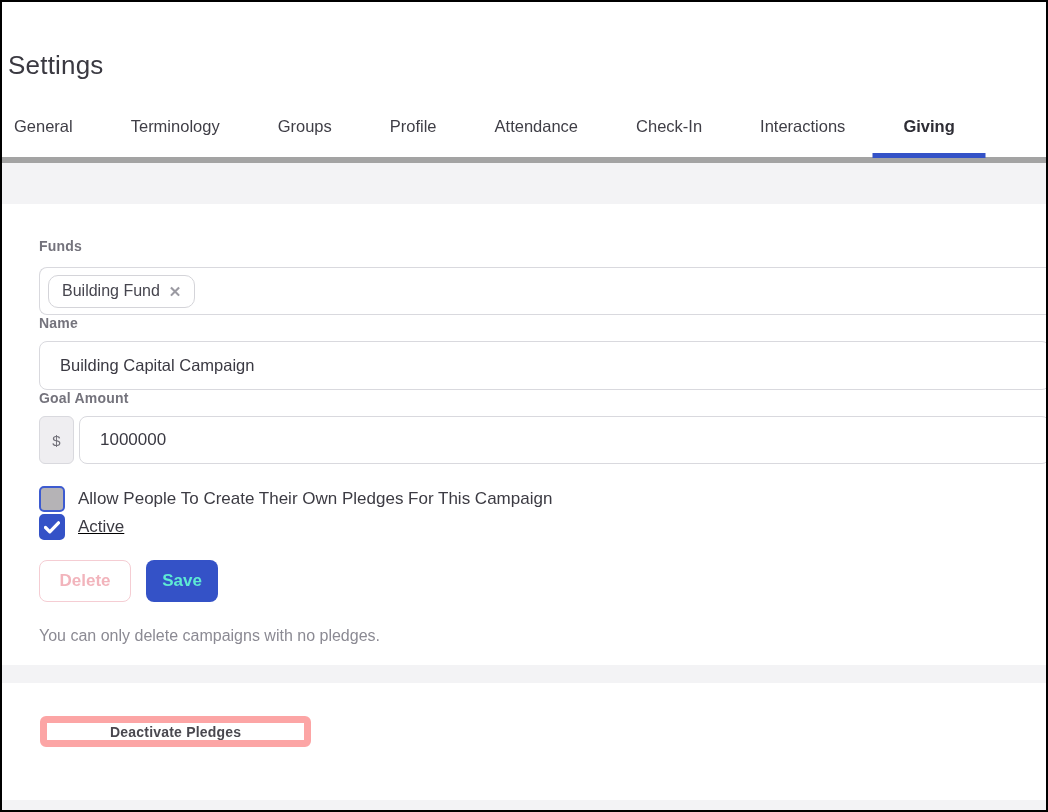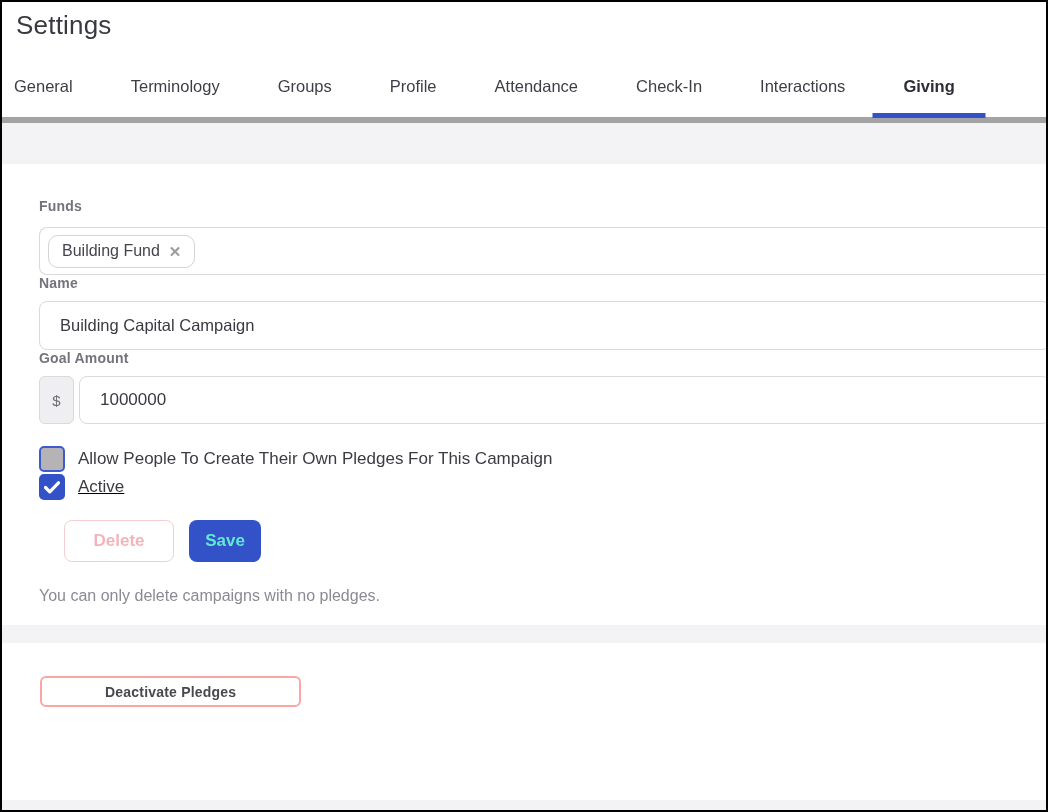--- a/index.html
+++ b/index.html
@@ -3,21 +3,21 @@
 <meta charset="utf-8">
 <style>
   * { box-sizing: border-box; margin: 0; padding: 0; }
   html,body { width:1048px; height:812px; }
   body { font-family: "Liberation Sans", sans-serif; background:#fff; }
   .frame {
     width:1048px; height:812px; border:2px solid #000; background:#fff;
     display:flex; flex-direction:column; overflow:hidden; position:relative;
   }
   
-  .header { padding:8px 0 0 14px; }
+  .header { padding:8px 0 0 6px;margin-top:40px; }
   .page-title { font-size:26px; font-weight:400; color:#3a3941; letter-spacing:0.2px; }
   
   .tabs { display:flex; gap:58px; padding-left:12px; margin-top:36px;
           border-bottom:6px solid #a3a3a3; }
   .tab { font-size:16.5px; color:#3f3e46; padding-bottom:21px; position:relative;
          cursor:pointer; white-space:nowrap; }
   .tab.active { font-weight:700; color:#2e2d35; }
   .tab.active::after {
     content:""; position:absolute; left:50%; transform:translateX(-50%);
     bottom:-1px; width:113px; height:5px; background:#3452c7;
@@ -66,35 +66,35 @@
     width:26px; height:26px; border-radius:5px; flex:none; cursor:pointer;
     display:flex; align-items:center; justify-content:center;
   }
   .cbox.unchecked { background:#b5b3b6; border:2px solid #3d5bd0; }
   .cbox.checked   { background:#3452c7; border:2px solid #3452c7; }
   .cbox svg { display:block; }
   .cbox-label { margin-left:13px; font-size:17px; color:#3c3b43; }
   
   .btn-row { display:flex; gap:15px; margin-top:20px; }
   .btn-delete {
-    width:110px; height:42px; background:#fff; border:1px solid #f5cdd3;
+    width:92px; height:42px; background:#fff; border:1px solid #f5cdd3;
     border-radius:8px; color:#f2b4bc; font-size:17px; font-weight:600;
-    font-family:"Liberation Sans", sans-serif; cursor:pointer;margin-left:25px;
+    font-family:"Liberation Sans", sans-serif; cursor:pointer;
   }
   .btn-save {
     width:72px; height:42px; background:#3452c7; border:none;
     border-radius:8px; color:#5eead4; font-size:17px; font-weight:700;
     font-family:"Liberation Sans", sans-serif; cursor:pointer;
   }
   .helper-text { margin-top:25px; font-size:16px; color:#8b8a93; }
   .divider-band { width:100%; height:18px; background:#f3f3f5; flex:none; }
   
   .bottom-section { padding:33px 0 0 38px; }
   .btn-deactivate {
-    height:31px; padding:0 63px; background:#fff; border:2px solid #fca5a5;
+    height:31px; padding:0 63px; background:#fff; border:7px solid #fca5a5;
     border-radius:6px; font-size:14px; font-weight:700; color:#49484f;
     font-family:"Liberation Sans", sans-serif; cursor:pointer; letter-spacing:0.2px;
   }
   .bottom-strip { margin-top:auto; width:100%; height:10px; background:#f3f3f5; flex:none; }
 </style>
 </head>
 <body>
 
 <div class="frame">
 

